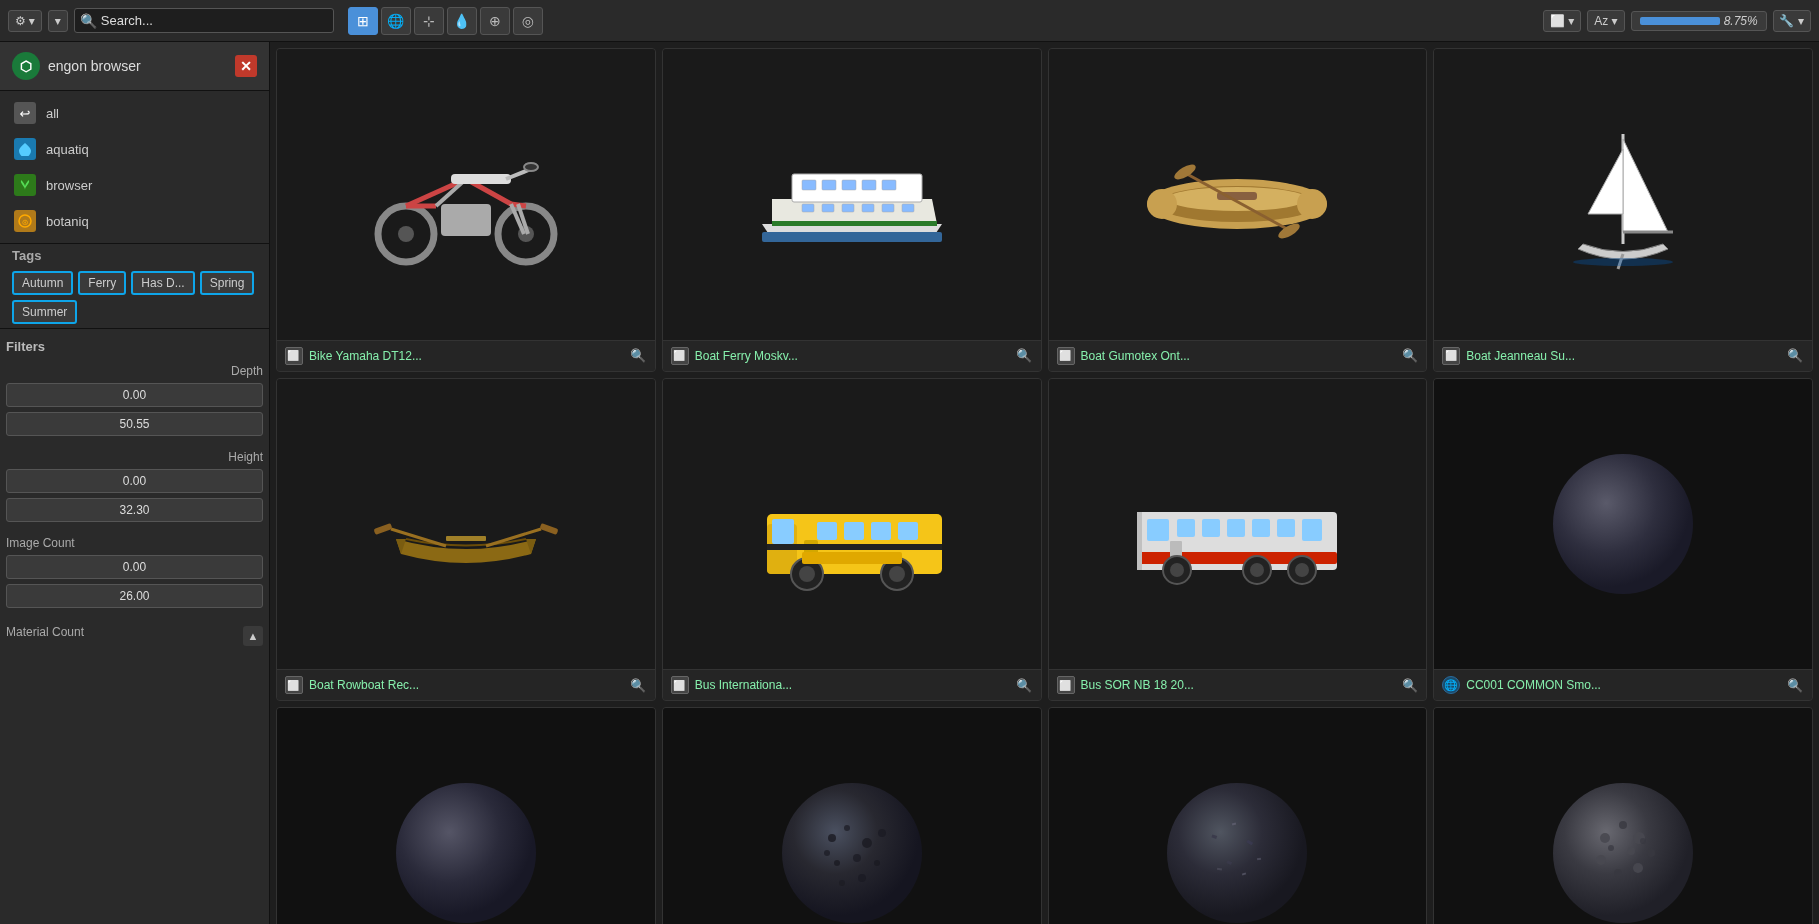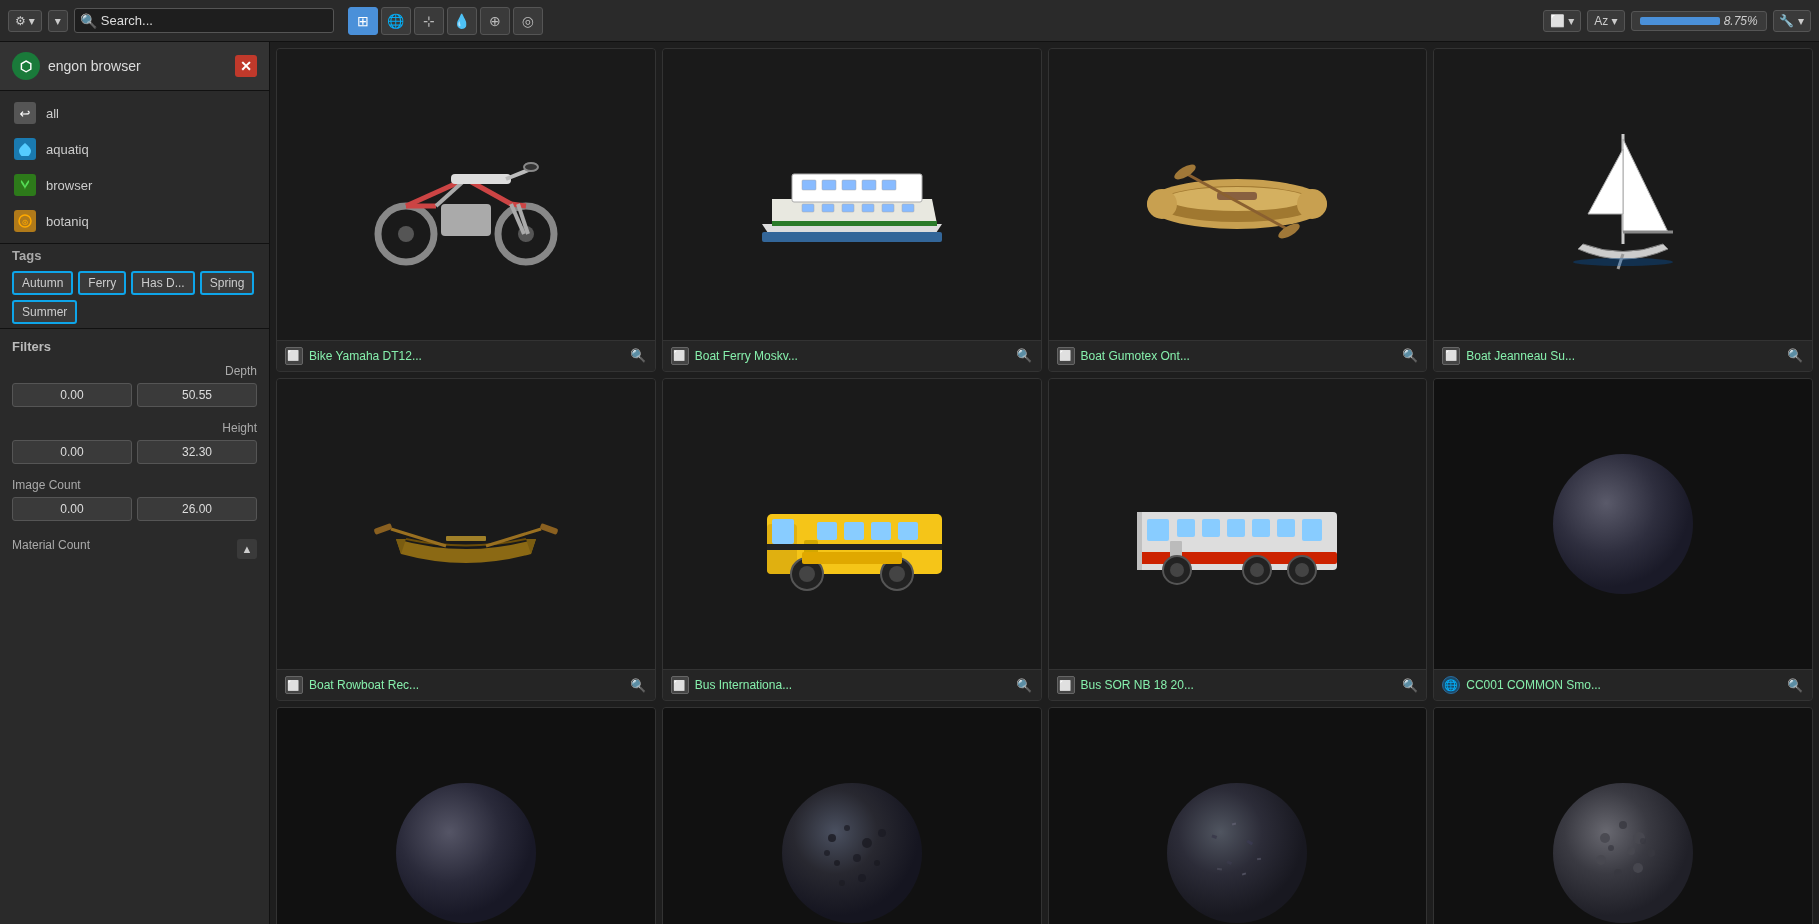--- a/index.html
+++ b/index.html
@@ -214,41 +214,42 @@
       border: 2px solid #0ea5e9;
       border-radius: 3px;
       color: #ccc;
       padding: 3px 8px;
       cursor: pointer;
       font-size: 12px;
     }
 
     
     .filter-section {
-      padding: 10px 12px;
+      padding: 10px 6px;
       border-top: 1px solid #111;
     }
     .filter-title {
       font-size: 13px;
       color: #bbb;
       margin-bottom: 10px;
       font-weight: bold;
     }
     .filter-group {
       margin-bottom: 14px;
     }
     .filter-label {
       font-size: 12px;
       color: #aaa;
       margin-bottom: 5px;
       text-align: right;
     }
     .filter-inputs {
       display: flex;
       gap: 5px;
+      flex-direction: column;
     }
     .filter-input {
       background: #3a3a3a;
       border: 1px solid #555;
       border-radius: 3px;
       color: #ddd;
       padding: 4px 8px;
       font-size: 12px;
       width: 100%;
       text-align: center;

